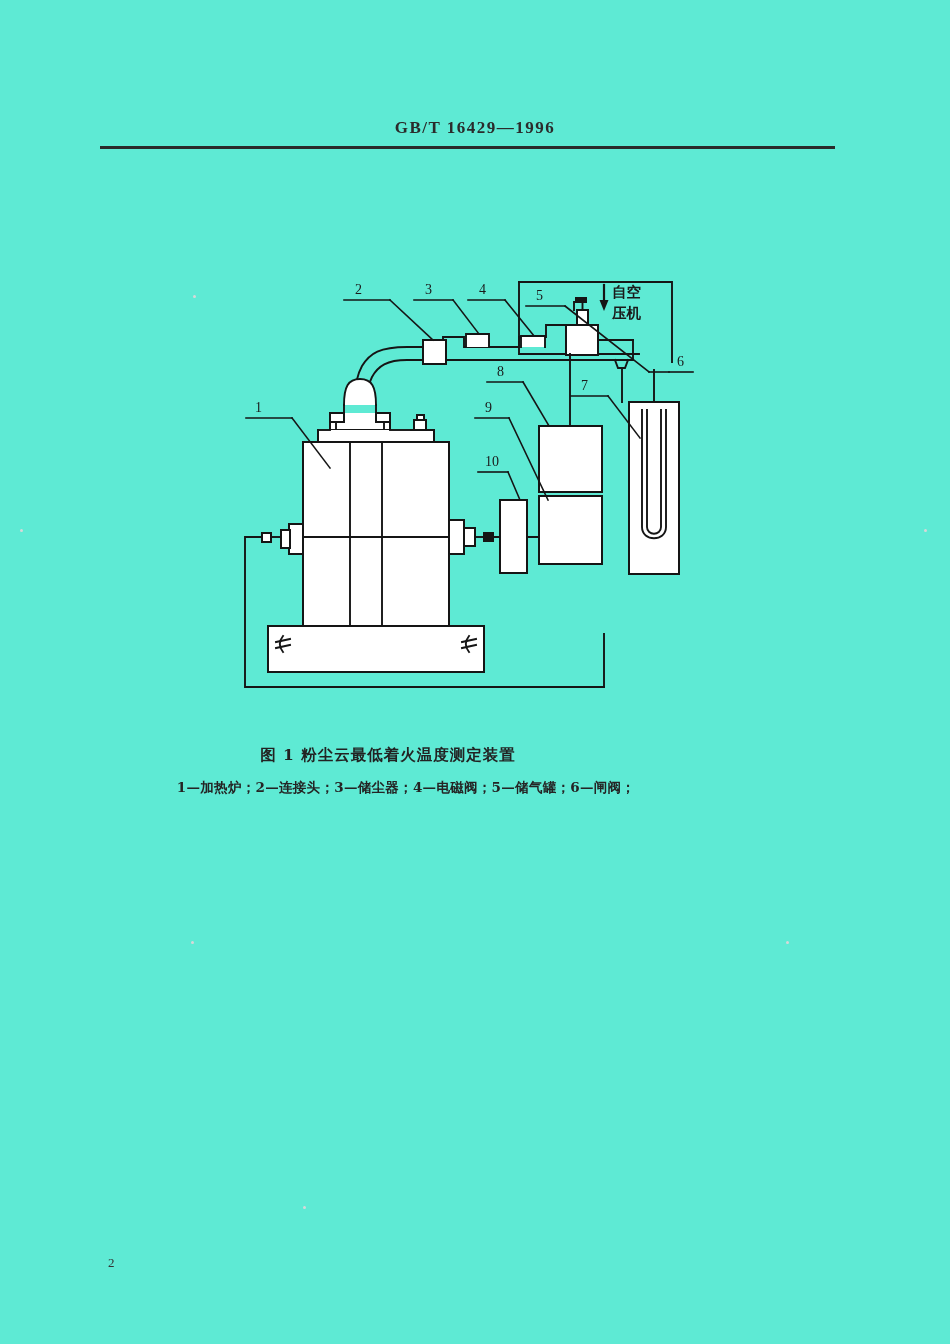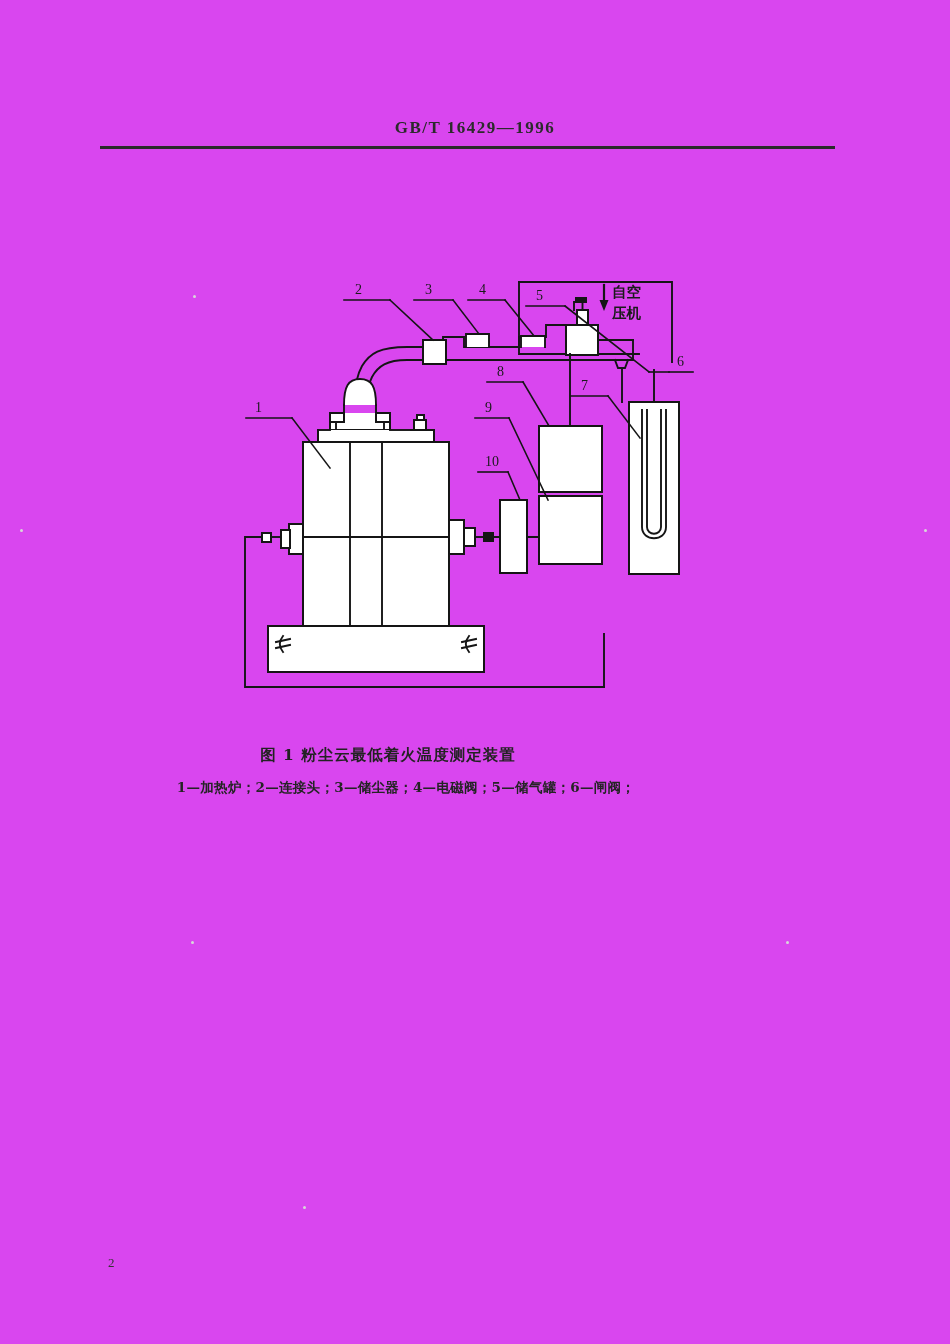--- a/index.html
+++ b/index.html
@@ -12,21 +12,21 @@
     height: 1344px;
     position: relative;
     font-family: "Liberation Serif", "DejaVu Serif", serif;
     color: #1a1a1a;
     overflow: hidden;
   }
 
   .page {
     position: absolute;
     inset: 0;
-    background: #d946ef;
+    background: #5eead4;
   }
 
   
   .doc-header {
     position: absolute;
     left: 0;
     top: 118px;
     width: 950px;
     text-align: center;
   }

